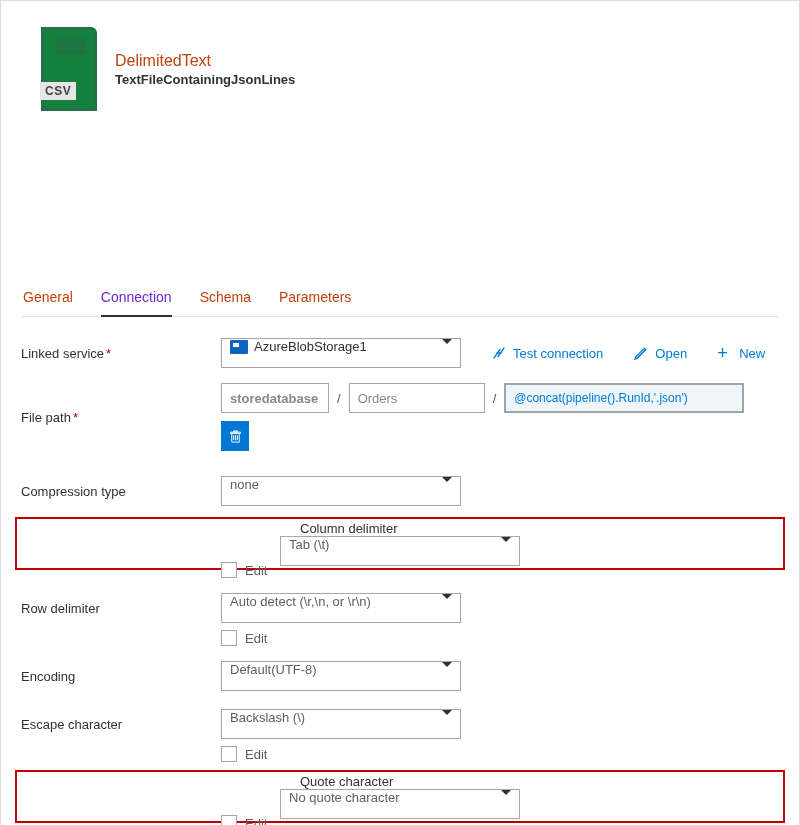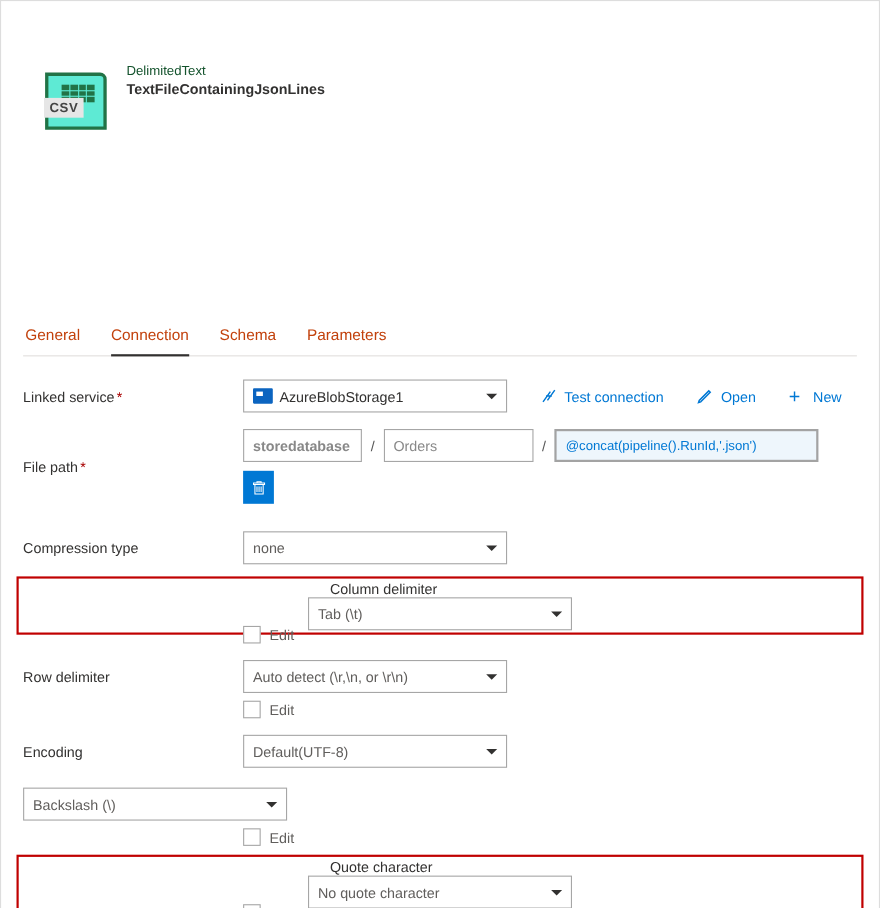--- a/index.html
+++ b/index.html
@@ -1,43 +1,43 @@
 <!DOCTYPE html>
 <html><head>
   <meta charset="utf-8">
   <style>
     * { box-sizing: border-box; margin: 0; padding: 0; }
     body { font-family: "Segoe UI", Arial, sans-serif; font-size: 13px; color: #323130; background: #fff; width: 800px; }
     .container { padding: 14px 20px; border: 1px solid #ddd; }
 
     
     .header-row { display: flex; align-items: center; gap: 18px; padding-top: 12px; padding-left: 20px; }
-    .csv-icon-box { width: 56px; height: 52px; border: 3px solid #217346; border-radius: 0 6px 0 0; background: #5eead4; position: relative; margin-top: 39px; }
+    .csv-icon-box { width: 56px; height: 84px; border: 3px solid #217346; border-radius: 0 6px 0 0; background: #15803d; position: relative; }
     .csv-icon-box:before { content: ""; position: absolute; top: 0; right: 0; width: 0; height: 0; border-top: 14px solid #fff0; }
     .csv-grid { position: absolute; top: 8px; left: 12px; right: 8px; height: 16px; display: grid; grid-template-columns: repeat(4,1fr); grid-template-rows: repeat(3,1fr); gap: 1px; }
     .csv-grid span { background: #217346; }
     .csv-label { position: absolute; left: -4px; bottom: 8px; background: #e6e6e6; color: #444; font-weight: 700; font-size: 12px; padding: 2px 5px; letter-spacing: .5px; }
-    .header-text .type-label { font-size: 12px; color: #14532d; }
+    .header-text .type-label { font-size: 16px; color: #c2410c; }
     .header-text .title { font-size: 13px; font-weight: 700; margin-top: 2px; }
 
     .spacer { height: 150px; }
 
     
     .tabs { display: flex; gap: 28px; border-bottom: 1px solid #e1dfdd; margin-top: 20px; padding-left: 2px; }
     .tab { padding: 8px 0 10px; font-size: 14px; color: #c2410c; cursor: pointer; }
-    .tab.active { color: #c2410c; font-weight: 400; border-bottom: 2px solid #323130; margin-bottom: -1px; }
+    .tab.active { color: #6d28d9; font-weight: 400; border-bottom: 2px solid #323130; margin-bottom: -1px; }
 
     
     .form { padding-top: 18px; }
     .row { display: flex; align-items: center; min-height: 36px; margin-bottom: 12px; }
     .label { width: 200px; flex-shrink: 0; color: #323130; }
     .req { color: #a80000; margin-left: 2px; }
     .control-area { flex: 1; display: flex; align-items: center; gap: 10px; flex-wrap: wrap; }
 
-    .select, .input { height: 30px; border: 1px solid #a6a6a6; background: #fff; display: flex; align-items: center; padding: 0 8px; font-size: 13px; color: #605e5c; }
+    .select, .input { height: 30px; border: 1px solid #a6a6a6; background: #fff; display: flex; align-items: flex-start; padding: 0 8px; font-size: 13px; color: #605e5c; }
     .select { width: 240px; justify-content: space-between; cursor: pointer; }
     .select-wide { width: 240px; }
 
     .caret-down { width: 0; height: 0; border-left: 5px solid transparent; border-right: 5px solid transparent; border-top: 5px solid #323130; }
 
     .action-link { display: inline-flex; align-items: center; gap: 6px; color: #0078d4; cursor: pointer; font-size: 13px; }
     .action-link svg, .action-link .plus { width: 16px; height: 16px; }
     .plus { font-size: 18px; line-height: 16px; color: #0078d4; font-weight: 400; }
 
     .linked-service-area { display: flex; align-items: center; gap: 30px; }
@@ -192,20 +192,21 @@
       <div class="label">Encoding</div>
       <div class="control-area">
         <div class="select">
           <span>Default(UTF-8)</span>
           <span class="caret-down"></span>
         </div>
       </div>
     </div>
 
     <div class="row">
+      <div class="label">Escape character</div>
       <div class="control-area">
         <div class="select">
           <span>Backslash (\)</span>
           <span class="caret-down"></span>
         </div>
       </div>
     </div>
     <div class="edit-under">
       <div class="checkbox"></div>
       <span>Edit</span>

